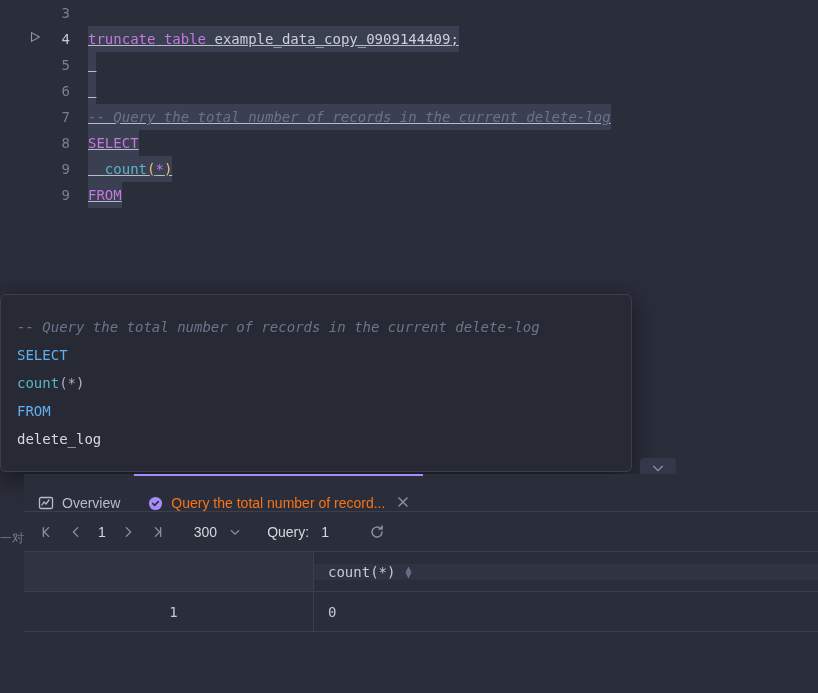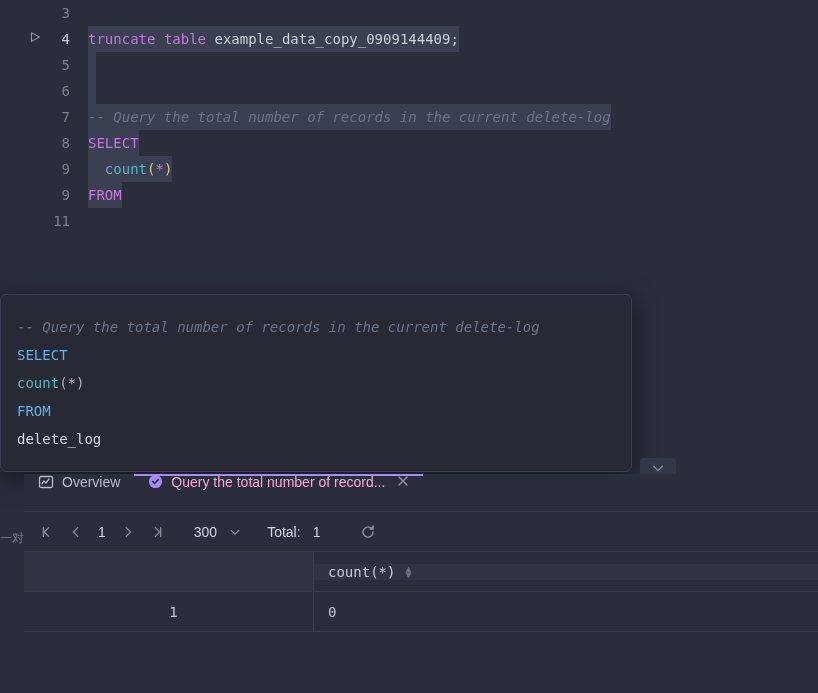--- a/index.html
+++ b/index.html
@@ -38,21 +38,21 @@
     position: absolute;
     left: 28px;
     color: #8e95a8;
   }
   .lineno { color: #7a8094; }
   .lineno.active { color: #c5cad6; }
   .code-content {
     font-family: Consolas, Monaco, monospace;
     white-space: pre;
   }
-  .code-content.hl { background: #3b3f52; }
+  .code-content.hl { background: #3b3f52; text-decoration: underline; }
   .kw { color: #c678dd; }
   .fn { color: #56b6c2; }
   .paren { color: #e5c07b; }
   .star { color: #c678dd; }
   .ident { color: #ccd0da; }
   .comment { color: #6b7489; font-style: italic; }
   .tooltip {
     position: absolute;
     top: 294px;
     left: 0;
@@ -93,31 +93,31 @@
     background: #2a2d3a;
   }
   .tabs {
     display: flex;
     align-items: center;
     height: 38px;
     border-bottom: 1px solid #3a3e4f;
   }
   .tab {
     display: flex;
-    align-items: flex-start;
+    align-items: flex-end;
     gap: 8px;
     padding: 0 14px;
     height: 100%;
     color: #b8bcc8;
     font-family: -apple-system, "Segoe UI", sans-serif;
     cursor: pointer;
     position: relative;
   }
   .tab.active {
-    color: #f9a8d4;
+    color: #f97316;
   }
   .tab.active::before {
     content: "";
     position: absolute;
     top: 0; left: 0; right: 0;
     height: 2px;
     background: #a78bfa;
   }
   .tab-close { color: #8a90a3; margin-left: 4px; }
   .ov-icon { display: inline-flex; align-items: center; }
@@ -240,23 +240,20 @@
       </div>
       <span class="code-content hl"><span>  </span><span class="fn">count</span><span class="paren">(</span><span class="star">*</span><span class="paren">)</span></span>
     </div>
     <div class="code-line">
       <div class="gutter">
         <span class="lineno">9</span>
       </div>
       <span class="code-content hl"><span class="kw">FROM</span></span>
     </div>
     <div class="code-line">
-      <div class="gutter">
-        <span class="lineno">11</span>
-      </div>
     </div>
   </div>
 
 <div class="tooltip" id="tooltip">
     <div><span class="tt-comment">-- Query the total number of records in the current delete-log</span></div>
     <div><span class="tt-kw">SELECT</span></div>
     <div><span>  </span><span class="tt-fn">count</span><span class="tt-paren">(</span><span class="tt-star">*</span><span class="tt-paren">)</span></div>
     <div><span class="tt-kw">FROM</span></div>
     <div><span>  </span><span class="tt-ident">delete_log</span></div>
   </div>
@@ -319,21 +316,21 @@
         </svg>
     </div>
     <div class="pager-sep"></div>
     <span class="pager-txt">300</span>
     <div class="pager-btn" style="width:16px">
       <svg width="12" height="12" viewBox="0 0 16 16">
           <path d="M3 6l5 5 5-5" stroke="currentColor" stroke-width="1.5" fill="none" stroke-linecap="round"></path>
         </svg>
     </div>
     <div class="pager-sep"></div>
-    <span class="pager-txt">Total:</span>
+    <span class="pager-txt">Query:</span>
     <span class="pager-txt" style="margin-left:-2px">1</span>
     <div style="width:20px"></div>
     <div class="pager-btn">
       <svg width="16" height="16" viewBox="0 0 16 16">
           <path d="M13 8a5 5 0 1 1-1.5-3.5L13 3" stroke="currentColor" stroke-width="1.5" fill="none" stroke-linecap="round"></path>
           <path d="M13 2v3h-3" stroke="currentColor" stroke-width="1.5" fill="none" stroke-linecap="round"></path>
         </svg>
     </div>
   </div>
 

